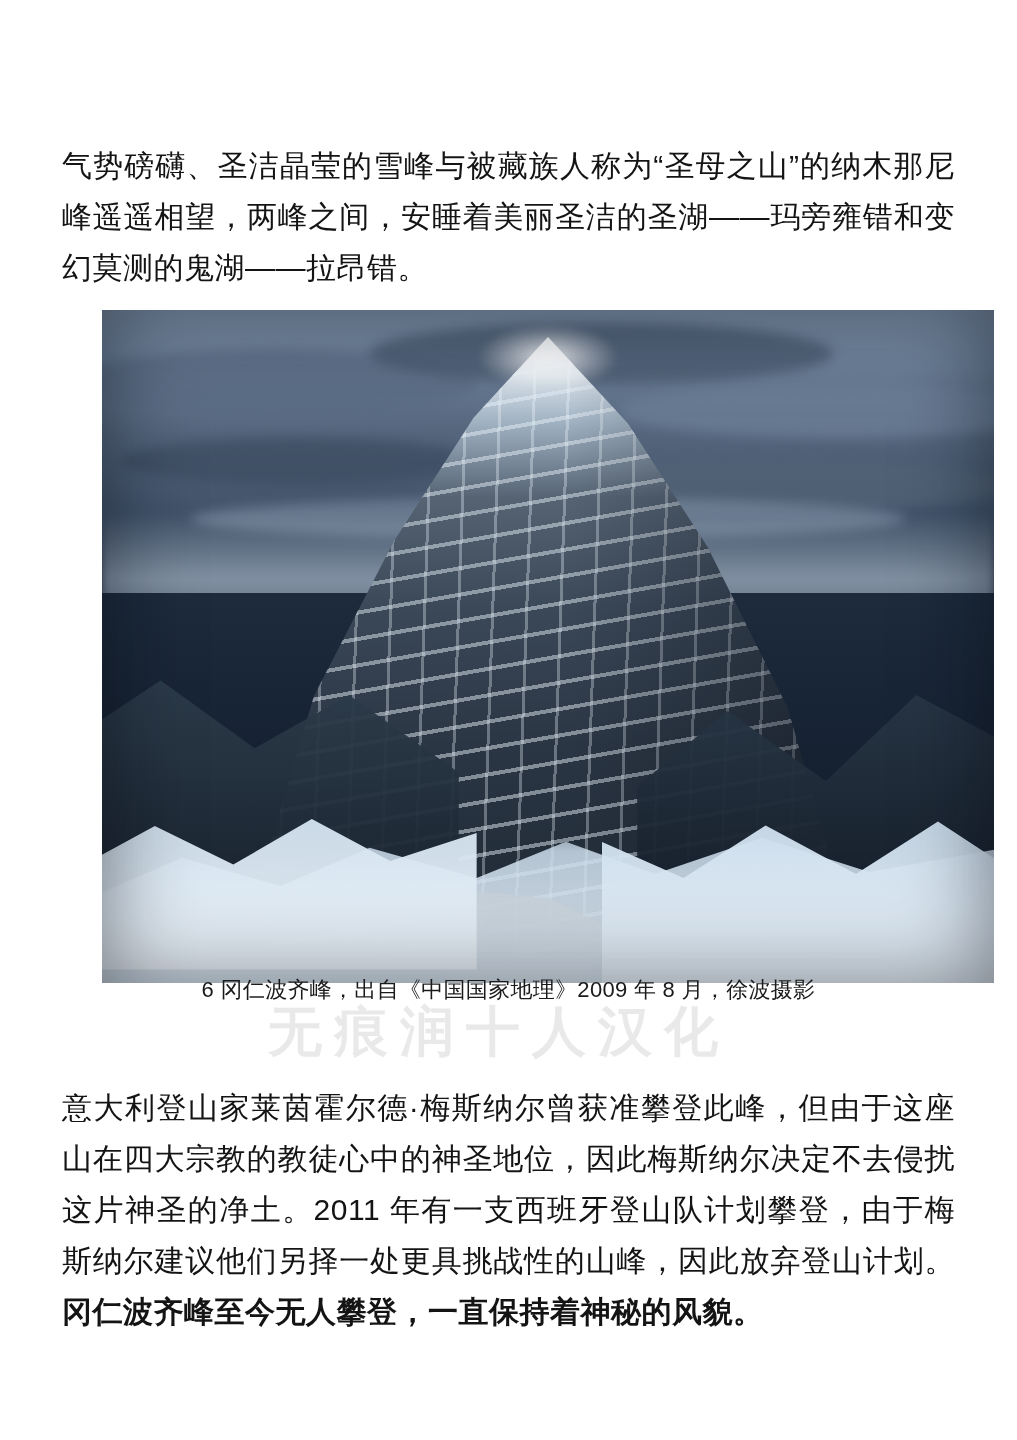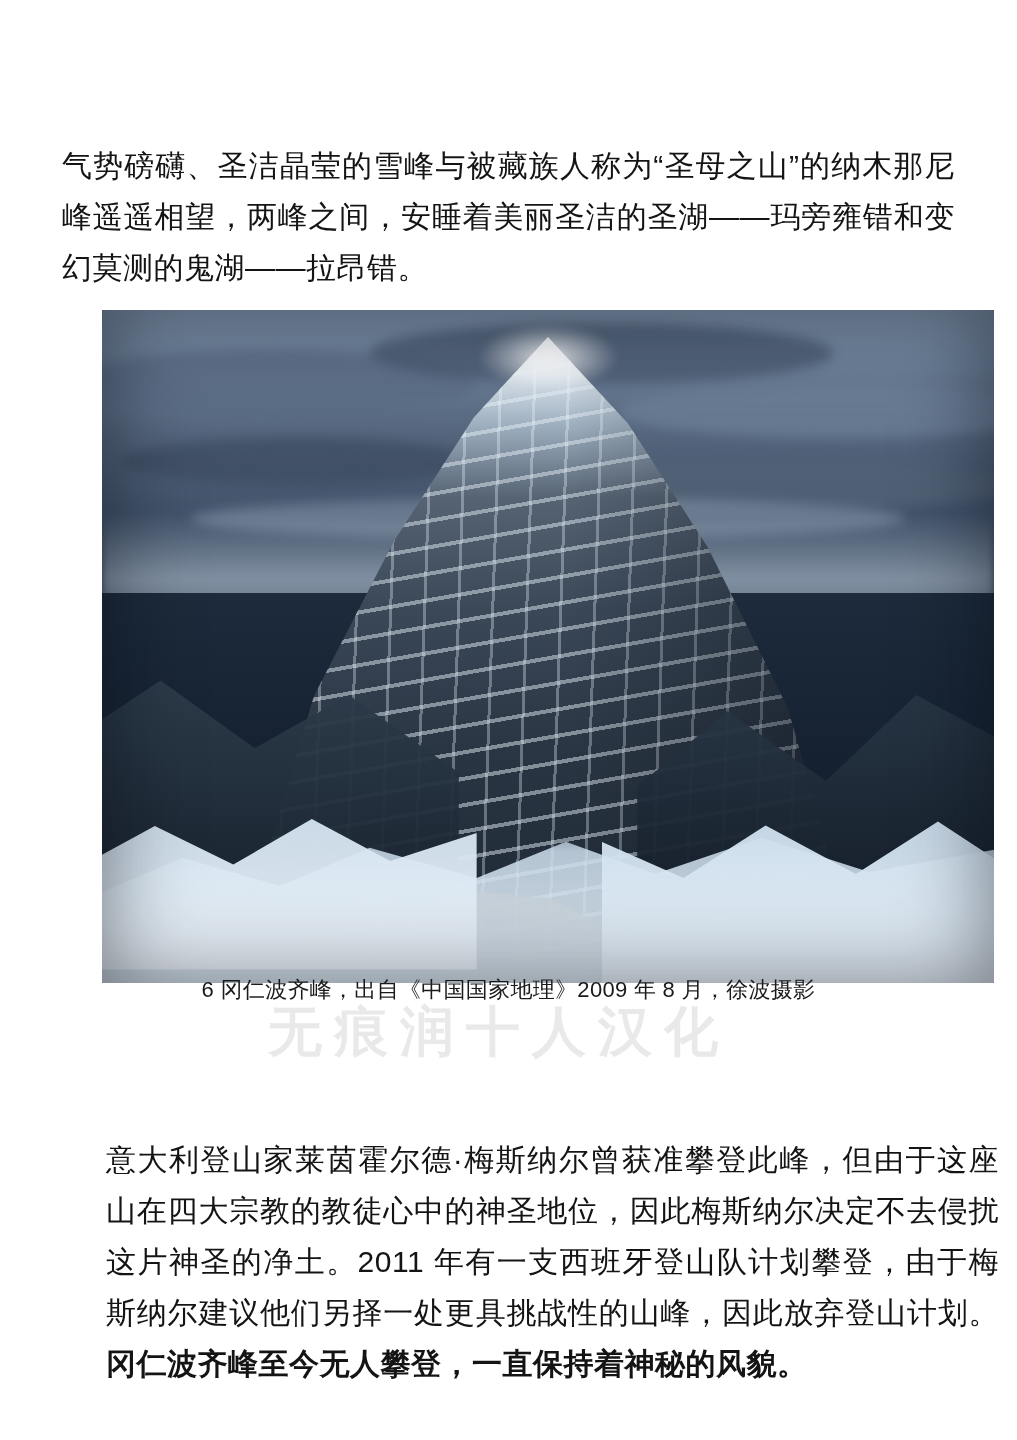--- a/index.html
+++ b/index.html
@@ -208,21 +208,21 @@
     width: 790px;
     text-align: center;
     font-size: 54px;
     font-weight: 700;
     letter-spacing: 12px;
     color: rgba(120,120,120,0.16);
     pointer-events: none;
     white-space: nowrap;
   }
 
-  #para-bottom { top: 1104px; margin-left: 44px; }
+  #para-bottom { top: 1052px; }
   .bold-tail { font-weight: 700; }
 </style>
 </head>
 <body>
 
 <div class="page">
 
   <p class="para" id="para-top">气势磅礴、圣洁晶莹的雪峰与被藏族人称为“圣母之山”的纳木那尼峰遥遥相望，两峰之间，安睡着美丽圣洁的圣湖——玛旁雍错和变幻莫测的鬼湖——拉昂错。</p>
 
   <figure class="figure">

